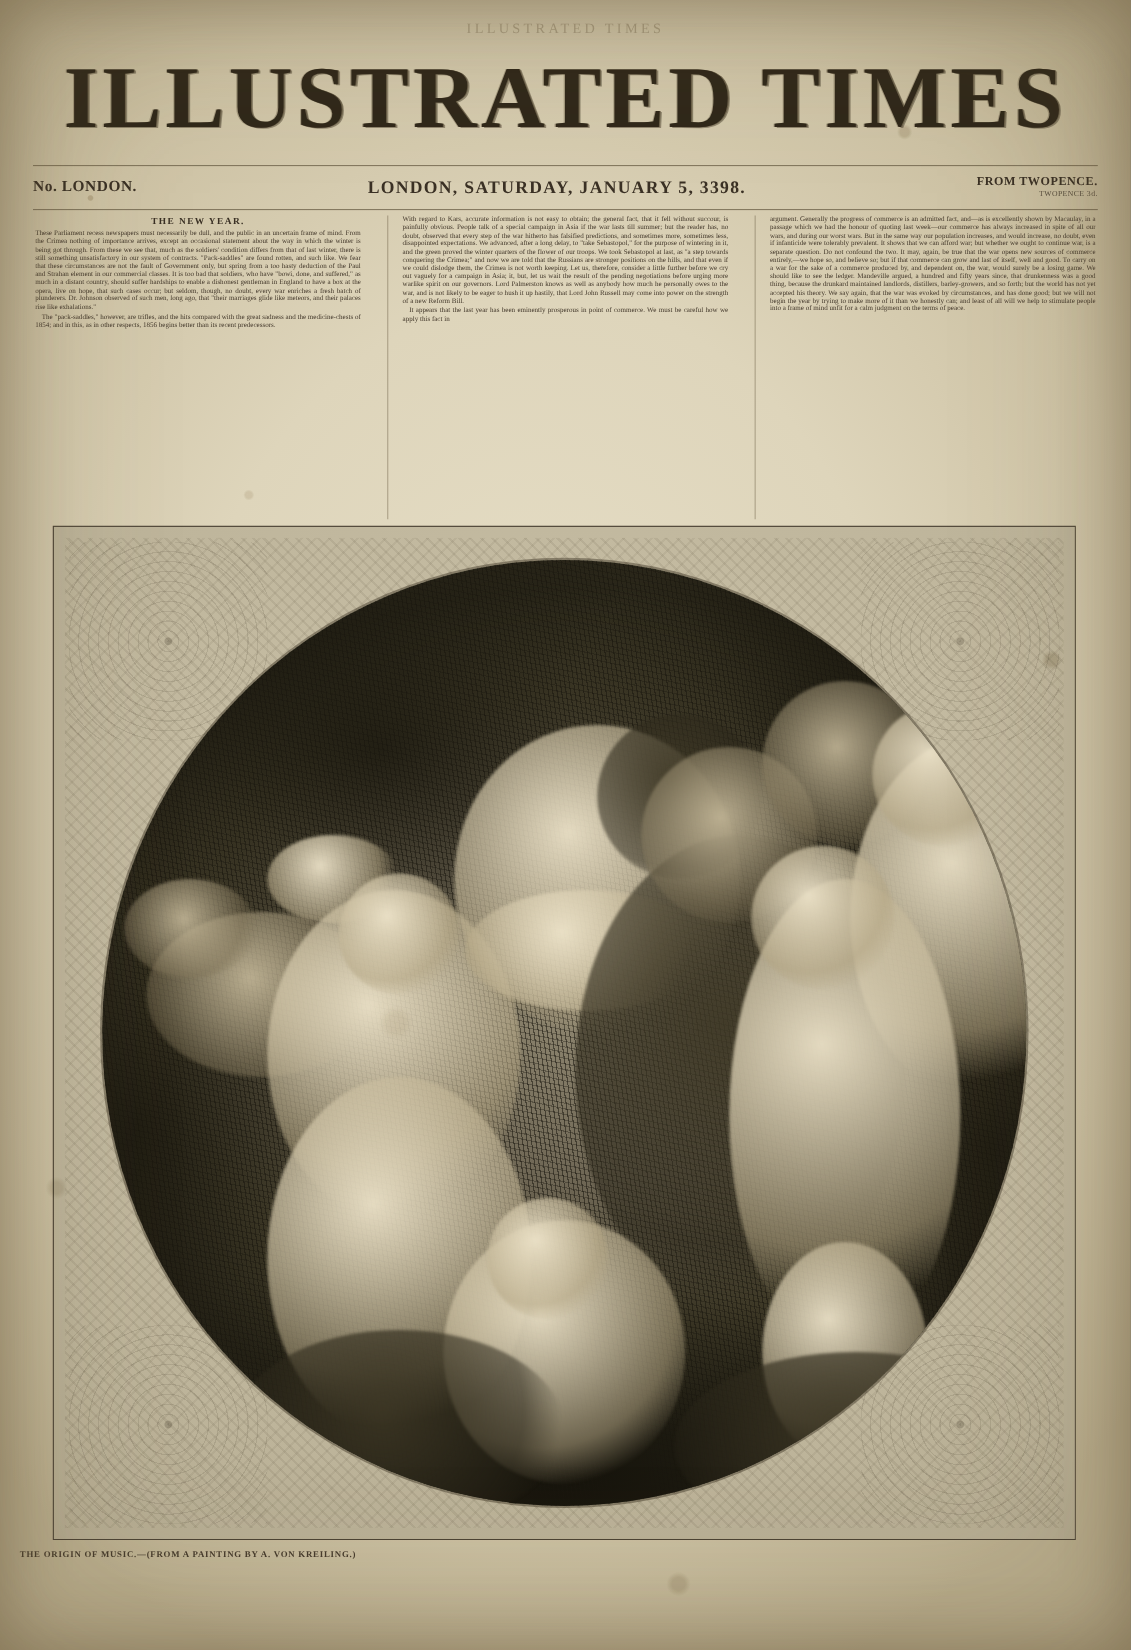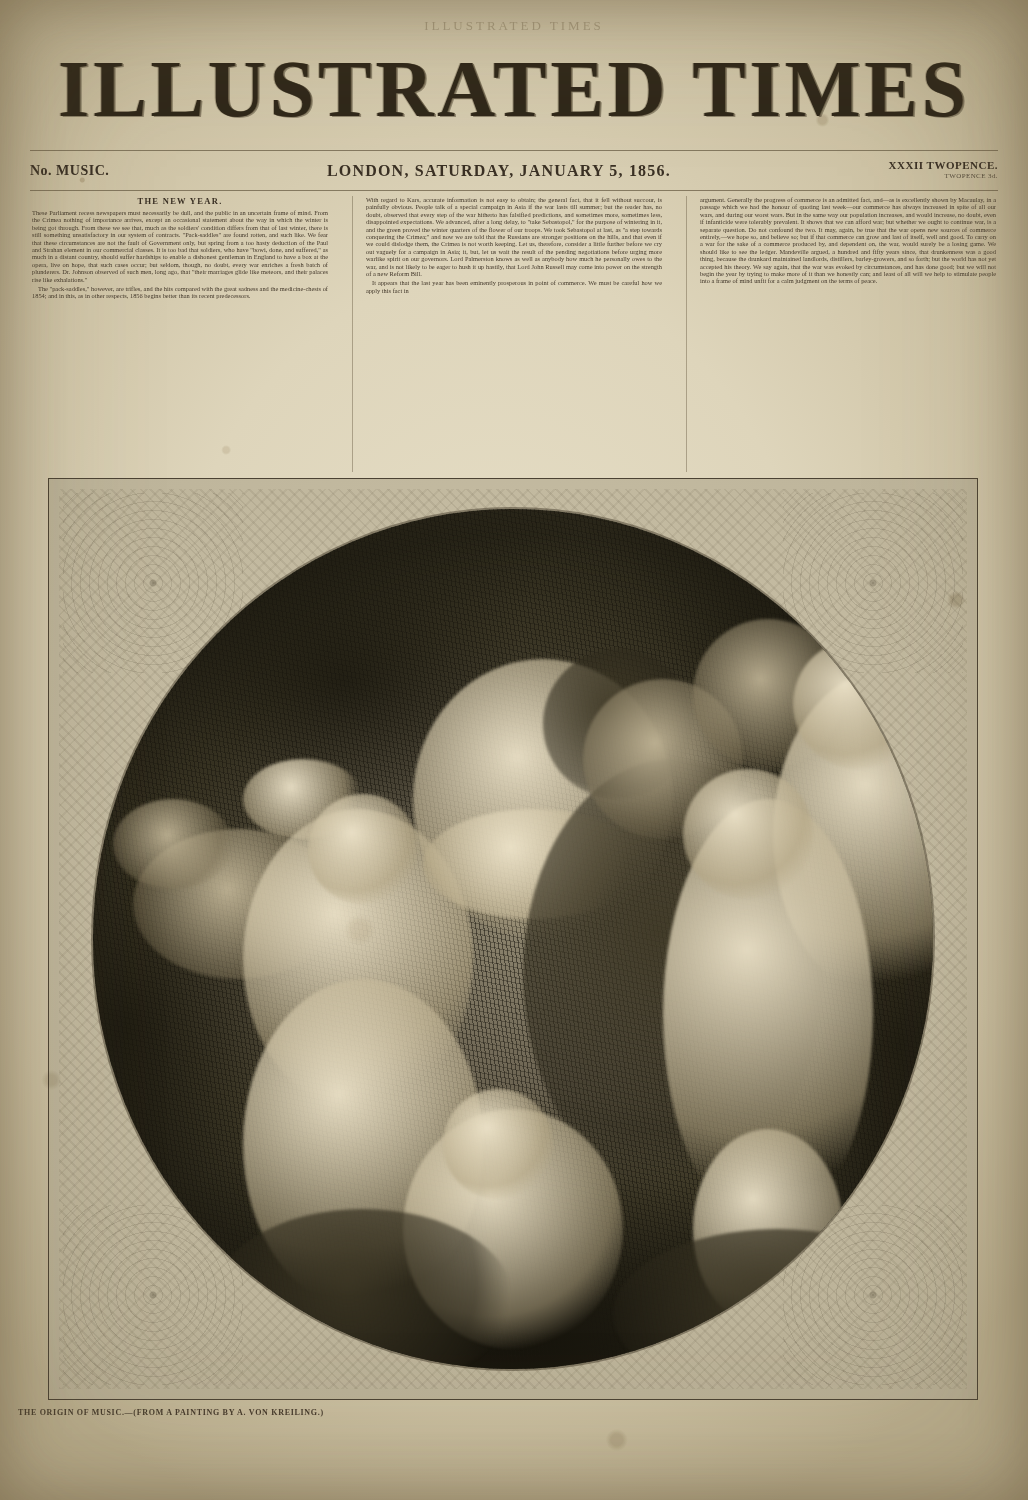--- a/index.html
+++ b/index.html
@@ -237,24 +237,24 @@
 <div id="page">
   <div class="sheet">
 
     <div class="pretitle">ILLUSTRATED TIMES</div>
 
     <div class="masthead">ILLUSTRATED TIMES</div>
 
     <div class="rule r1"></div>
 
     <div class="issueline">
-      <div class="issue-no">No. MUSIC.</div>
-      <div class="issue-date">LONDON, SATURDAY, JANUARY 5, 1856.</div>
+      <div class="issue-no">No. LONDON.</div>
+      <div class="issue-date">LONDON, SATURDAY, JANUARY 5, 3398.</div>
       <div class="issue-price">
-        <div class="big">XXXII TWOPENCE.</div>
+        <div class="big">FROM TWOPENCE.</div>
         <div class="small">TWOPENCE 3d.</div>
       </div>
     </div>
 
     <div class="rule r2"></div>
 
     <div class="columns">
       <div class="col">
         <div class="colhead">THE NEW YEAR.</div>
         <p class="para noindent">These Parliament recess newspapers must necessarily be dull, and the public in an uncertain frame of mind. From the Crimea nothing of importance arrives, except an occasional statement about the way in which the winter is being got through. From these we see that, much as the soldiers' condition differs from that of last winter, there is still something unsatisfactory in our system of contracts. "Pack-saddles" are found rotten, and such like. We fear that these circumstances are not the fault of Government only, but spring from a too hasty deduction of the Paul and Strahan element in our commercial classes. It is too bad that soldiers, who have "bowi, done, and suffered," as much in a distant country, should suffer hardships to enable a dishonest gentleman in England to have a box at the opera, live on hope, that such cases occur; but seldom, though, no doubt, every war enriches a fresh batch of plunderers. Dr. Johnson observed of such men, long ago, that "their marriages glide like meteors, and their palaces rise like exhalations."</p>

